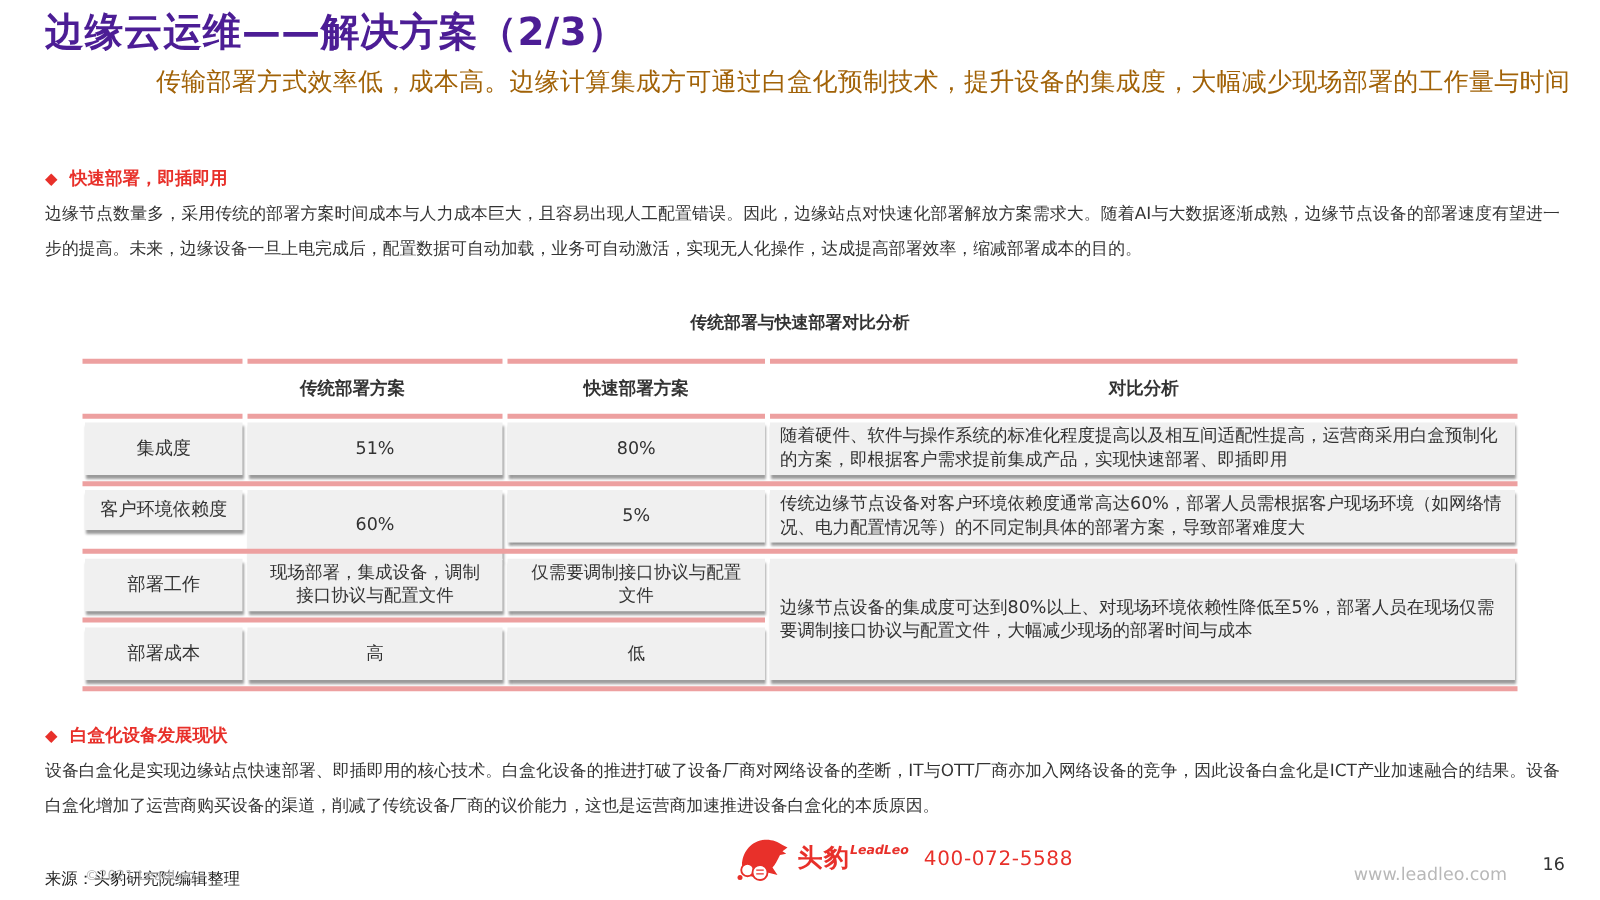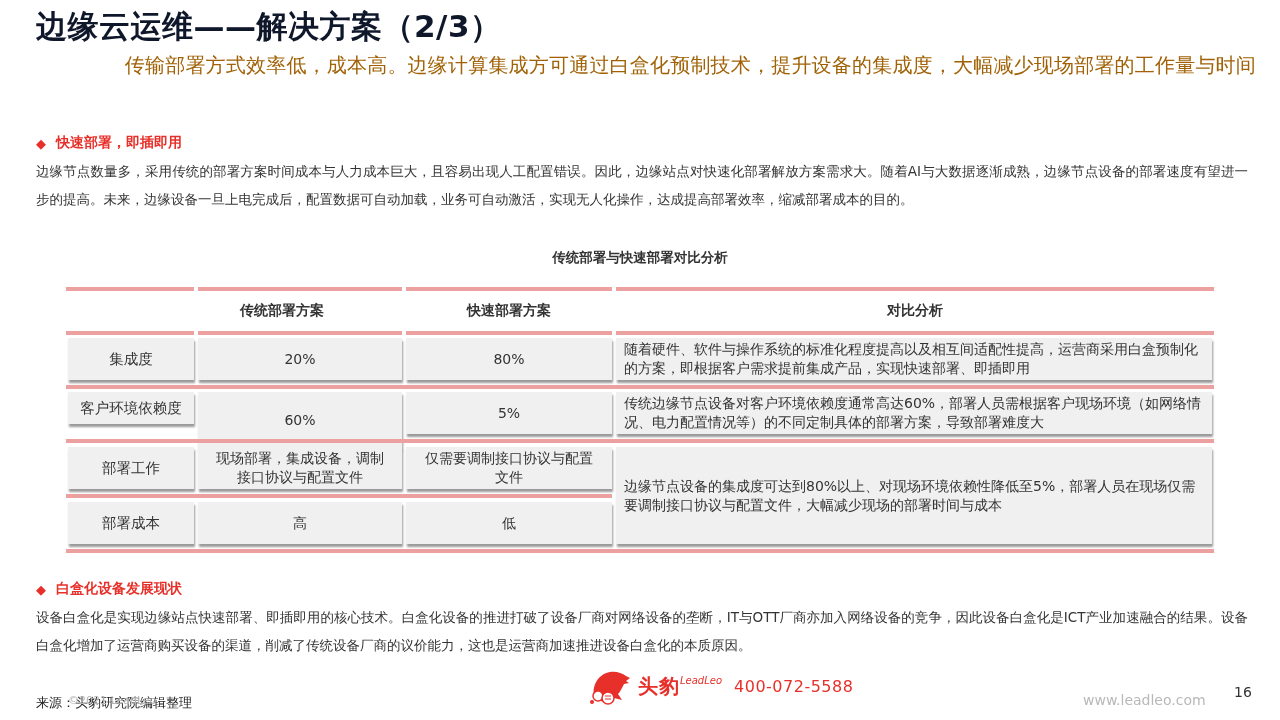--- a/index.html
+++ b/index.html
@@ -1,21 +1,21 @@
 <!DOCTYPE html>
 <html><head>
   <meta charset="utf-8">
   <style>
     * { margin: 0; padding: 0; box-sizing: border-box; }
     html, body { width: 1280px; height: 720px; background: #ffffff; overflow: hidden; }
     body { position: relative; font-family: "DejaVu Sans", "Liberation Sans", sans-serif; color: #333333; }
 
     .title {
       position: absolute; left: 36px; top: 6px;
-      font-size: 31px; font-weight: bold; color: #0f172a; letter-spacing: 0.5px; line-height: 40px;
+      font-size: 31px; font-weight: bold; color: #4c1d95; letter-spacing: 0.5px; line-height: 40px;
       white-space: nowrap;
     }
     .subtitle {
       position: absolute; left: 36px; top: 50px; width: 1220px;
       font-size: 20px; color: #a16207; line-height: 31px; letter-spacing: 0.2px; text-align: right;
     }
 
     .section-head {
       position: absolute; left: 36px;
       font-size: 14px; font-weight: bold; color: #e8302a;
@@ -46,21 +46,21 @@
     .cell.analysis { justify-content: flex-start; text-align: left; padding-left: 8px; padding-right: 6px; }
     .head-cell {
       position: absolute; display: flex; align-items: center; justify-content: center;
       font-size: 14px; font-weight: bold; color: #333;
     }
 
     .source { position: absolute; left: 36px; top: 672px; font-size: 13px; color: #222; margin-top: 22px; }
     .copyright { position: absolute; left: 68px; top: 694px; font-size: 11px; color: #b5b5b5; }
     .logo { position: absolute; left: 588px; top: 666px; display: flex; align-items: center; }
     .logo-cn { font-size: 20px; font-weight: bold; color: #e8302a; line-height: 22px; letter-spacing: 1px; }
-    .logo-en { font-size: 10px; font-style: italic; font-weight: normal; color: #e8302a; line-height: 12px; }
+    .logo-en { font-size: 10px; font-style: italic; font-weight: bold; color: #e8302a; line-height: 12px; }
     .phone { font-size: 16px; color: #e8302a; margin-left: 12px; letter-spacing: 0.5px; }
     .website { position: absolute; left: 1083px; top: 692px; font-size: 14px; color: #b8b8b8; }
     .page-num { position: absolute; left: 1234px; top: 684px; font-size: 14px; color: #333; }
   </style>
 </head>
 <body>
 
 <div class="title">边缘云运维——解决方案（2/3）</div>
 <div class="subtitle">传输部署方式效率低，成本高。边缘计算集成方可通过白盒化预制技术，提升设备的集成度，大幅减少现场部署的工作量与时间</div>
 
@@ -82,21 +82,21 @@
   <div class="head-cell" style="left:114px;top:6px;width:204px;height:36px;">传统部署方案</div>
   <div class="head-cell" style="left:340px;top:6px;width:206px;height:36px;">快速部署方案</div>
   <div class="head-cell" style="left:550px;top:6px;width:598px;height:36px;">对比分析</div>
 
   <div class="hline" style="left:0;top:44px;width:128px;"></div>
   <div class="hline" style="left:132px;top:44px;width:204px;"></div>
   <div class="hline" style="left:340px;top:44px;width:206px;"></div>
   <div class="hline" style="left:550px;top:44px;width:598px;"></div>
 
   <div class="cell label" style="left:2px;top:51px;width:126px;height:42px;">集成度</div>
-  <div class="cell" style="left:132px;top:51px;width:204px;height:42px;">20%</div>
+  <div class="cell" style="left:132px;top:51px;width:204px;height:42px;">51%</div>
   <div class="cell" style="left:340px;top:51px;width:206px;height:42px;">80%</div>
   <div class="cell analysis" style="left:550px;top:51px;width:596px;height:42px;">随着硬件、软件与操作系统的标准化程度提高以及相互间适配性提高，运营商采用白盒预制化的方案，即根据客户需求提前集成产品，实现快速部署、即插即用</div>
 
   <div class="hline" style="left:0;top:98px;width:1148px;"></div>
 
   <div class="cell label" style="left:2px;top:105px;width:126px;height:32px;">客户环境依赖度</div>
   <div class="cell" style="left:132px;top:105px;width:204px;height:56px;">60%</div>
   <div class="cell" style="left:340px;top:105px;width:206px;height:42px;">5%</div>
   <div class="cell analysis" style="left:550px;top:105px;width:596px;height:42px;">传统边缘节点设备对客户环境依赖度通常高达60%，部署人员需根据客户现场环境（如网络情况、电力配置情况等）的不同定制具体的部署方案，导致部署难度大</div>
 

